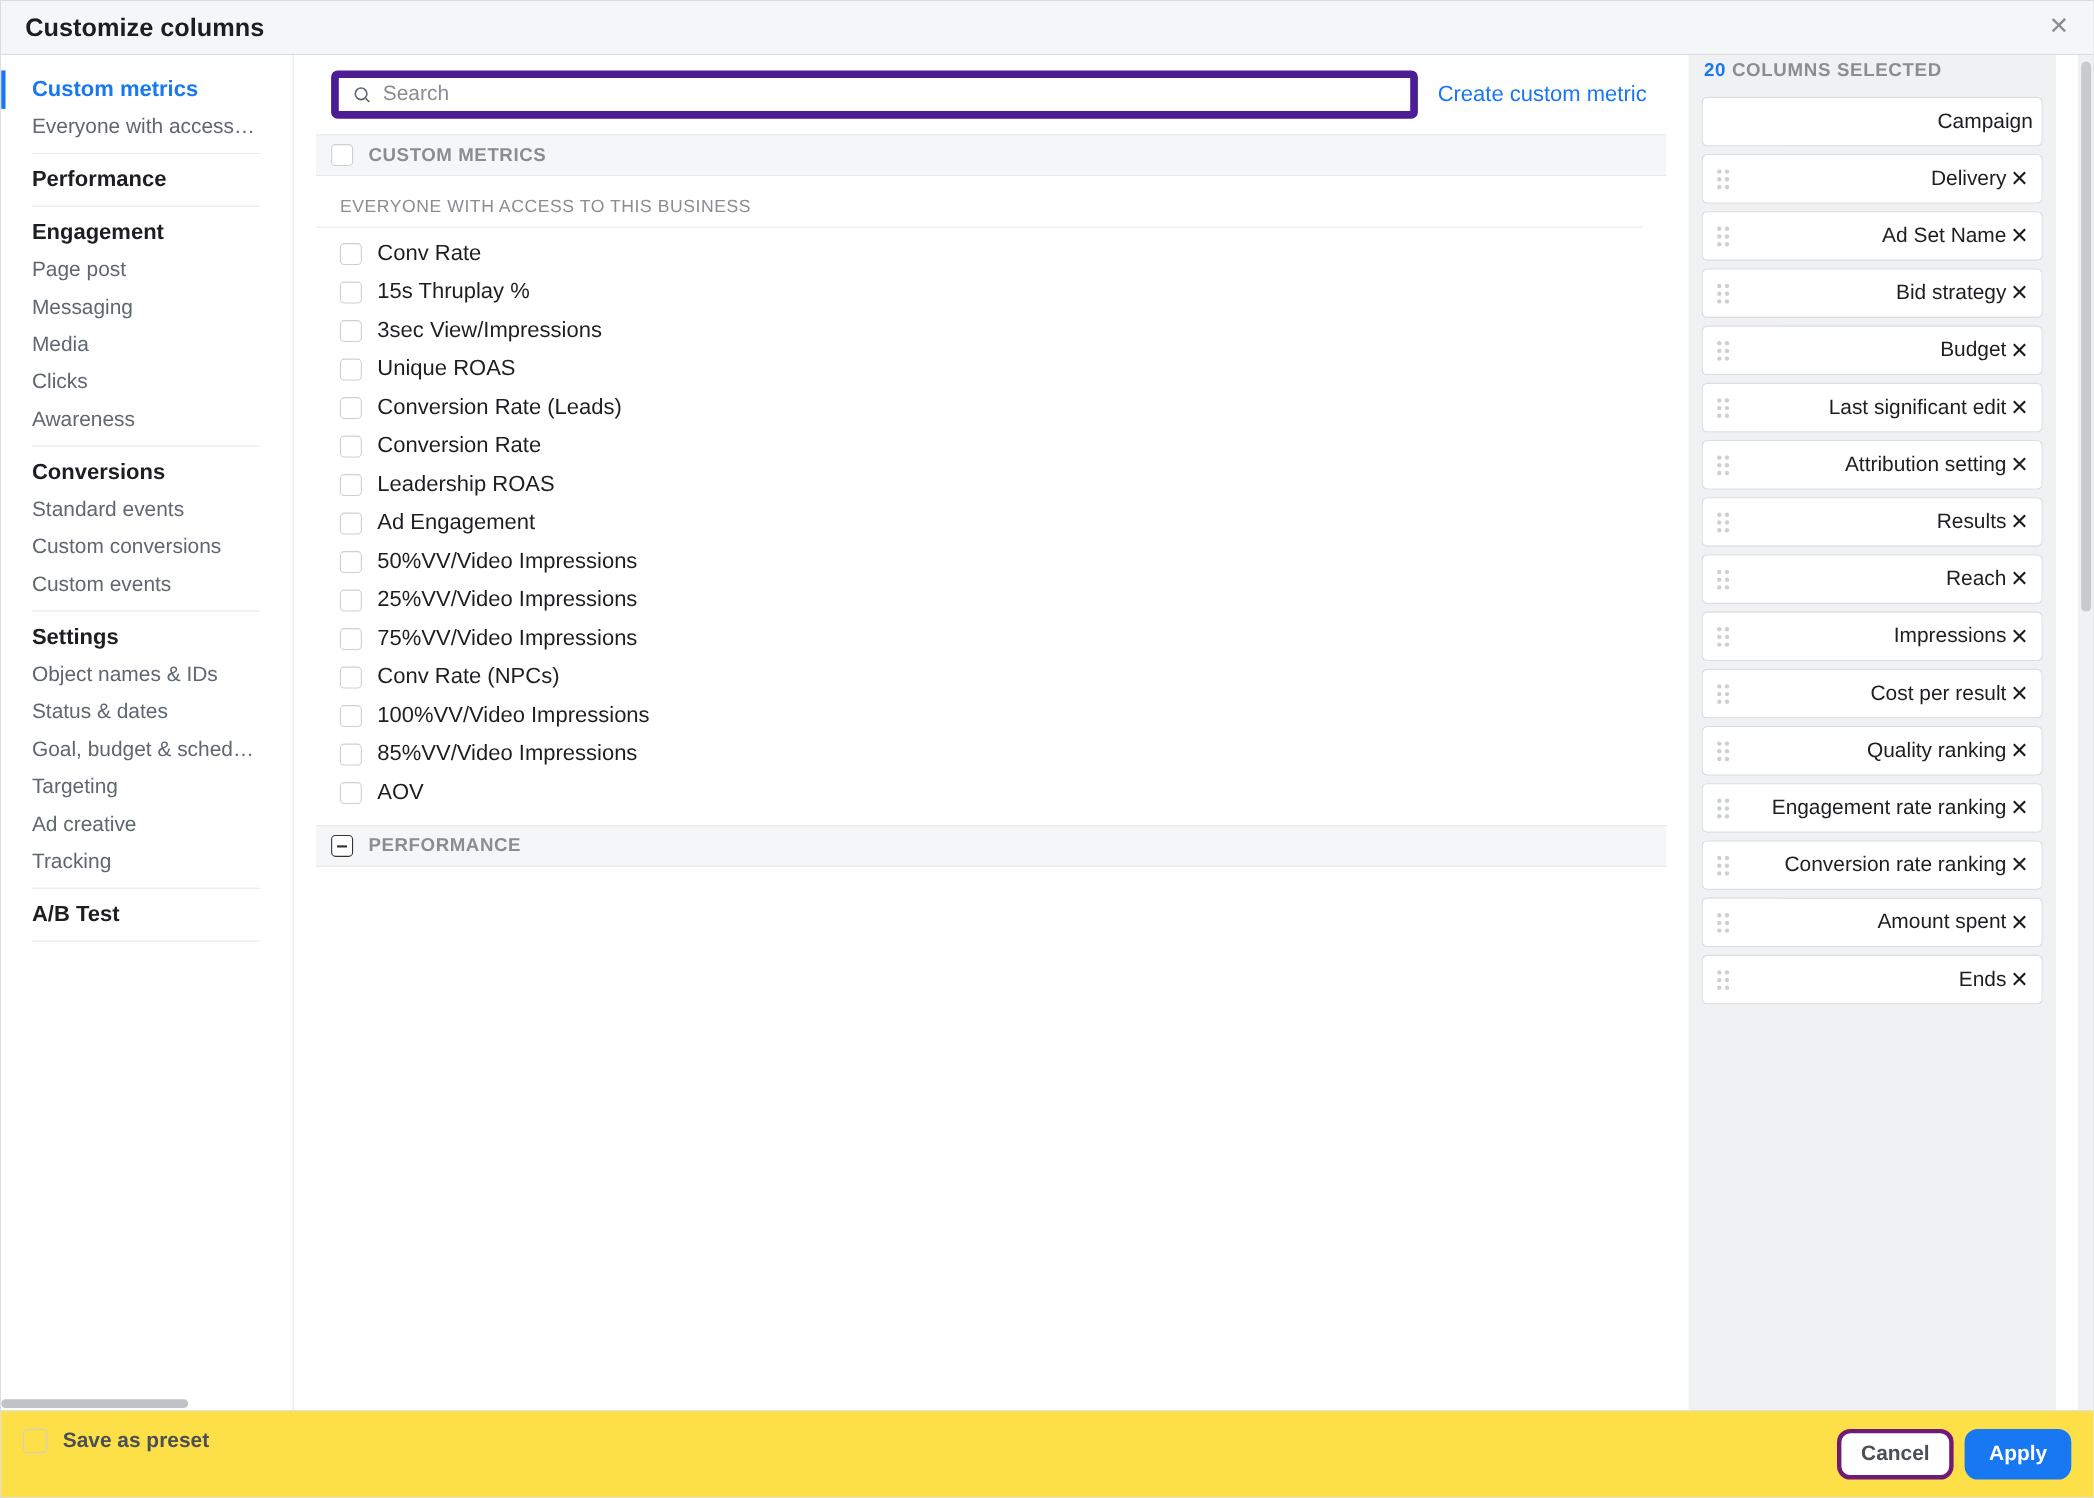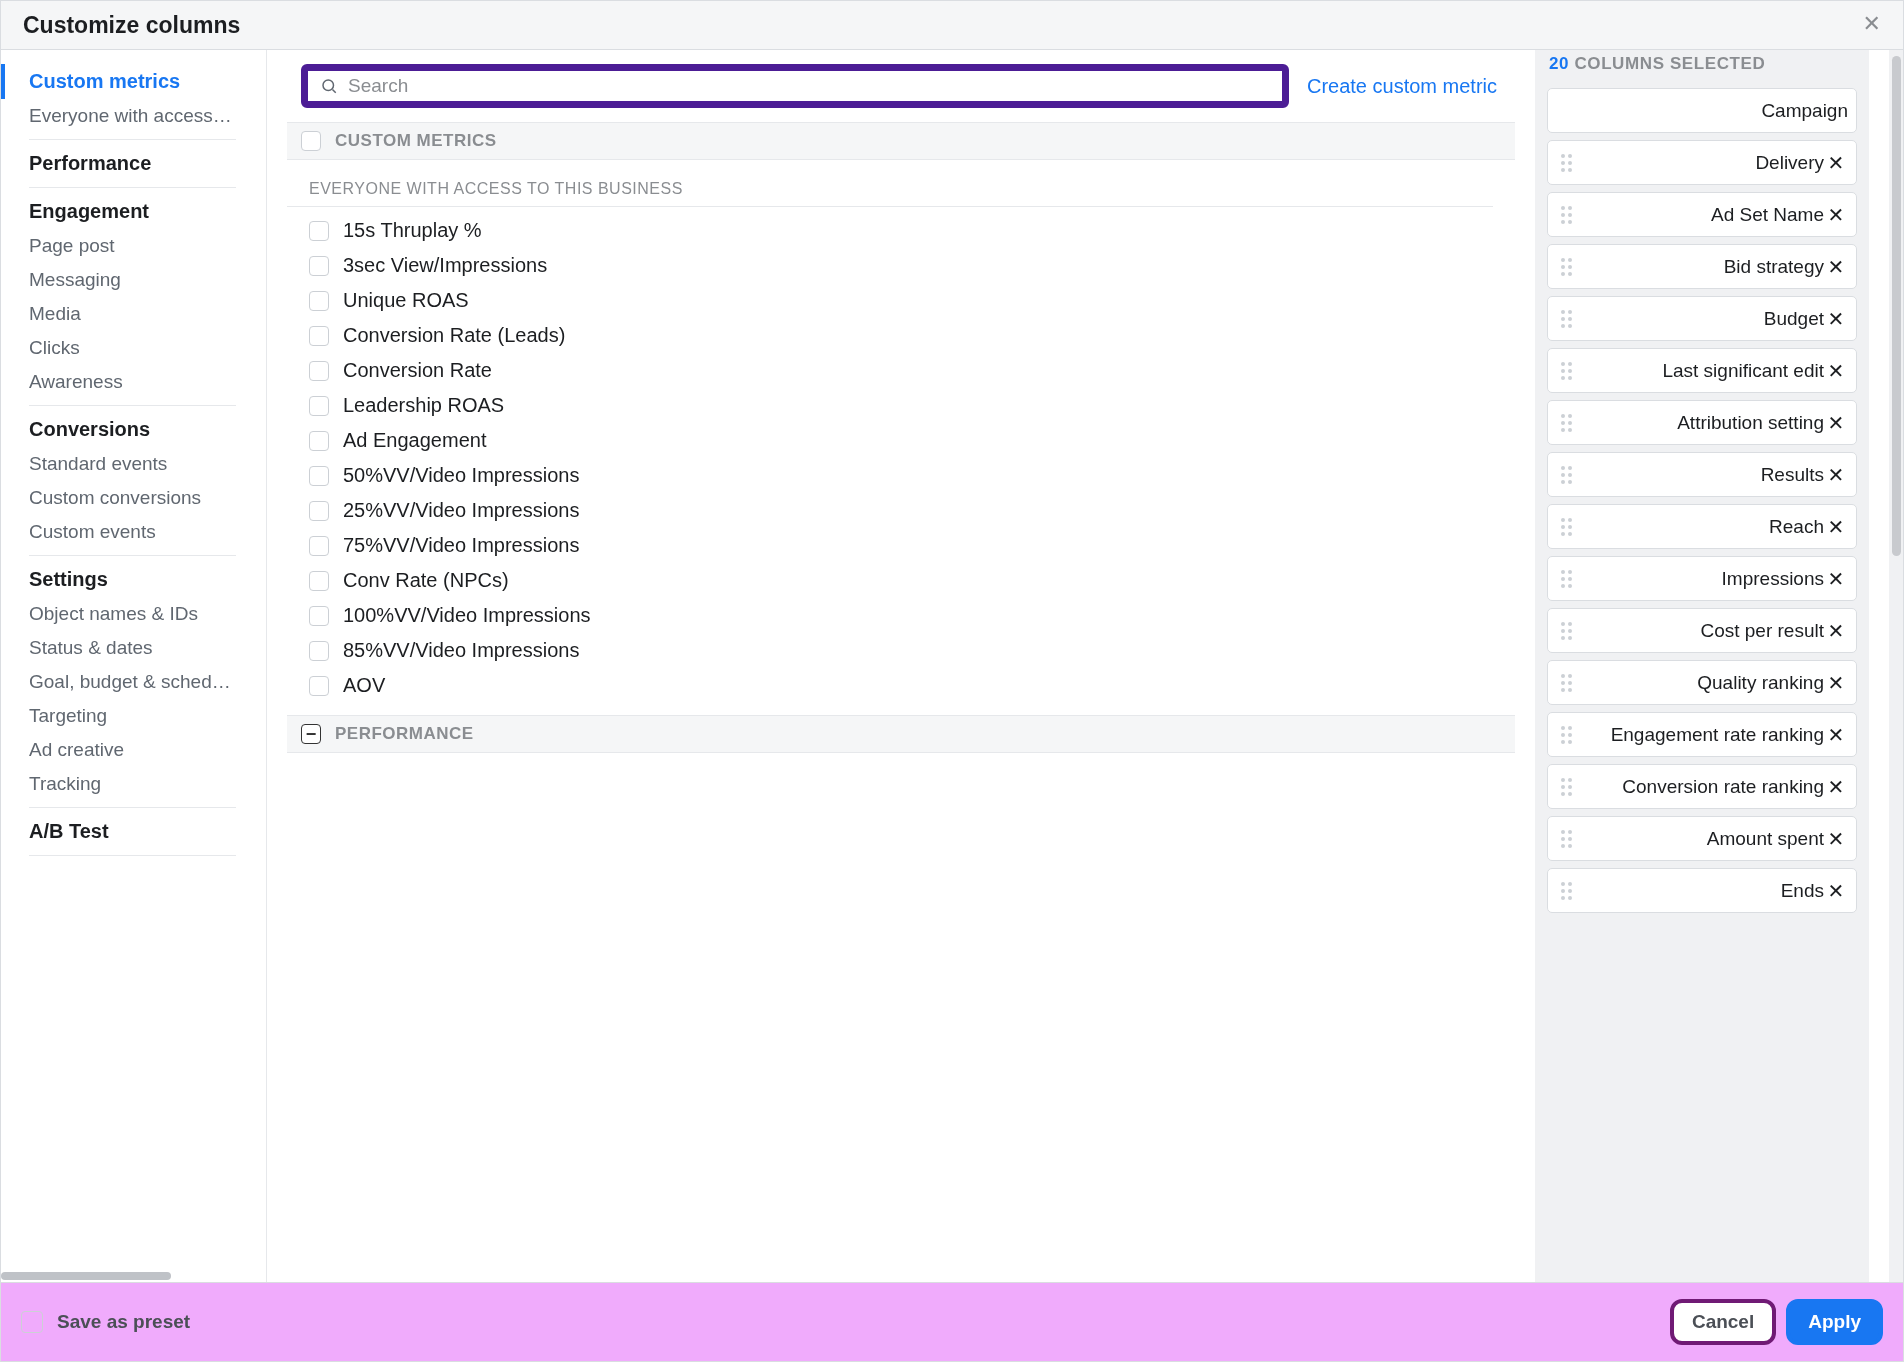--- a/index.html
+++ b/index.html
@@ -246,25 +246,25 @@
     left: 3px; right: 2px;
     top: 6px;
     height: 500px;
     background: #c8cace;
     border-radius: 5px;
   }
   
   
   .modal-footer {
     display: flex;
-    align-items: center;
+    align-items: flex-start;
     justify-content: space-between;
     padding: 16px 20px;
     border-top: 1px solid #dadde1;
-    background: #f0abfc;
+    background: #fde047;
   }
   .save-preset { display: flex; align-items: center; gap: 14px; cursor: pointer; }
   .save-preset .cb { width: 22px; height: 22px; border: 1px solid #ccd0d5; border-radius: 4px; }
   .save-preset span { font-size: 19px; font-weight: 600; color: #4b4f56; }
   .footer-btns { display: flex; gap: 10px; }
   .btn { font-size: 19px; font-weight: 600; padding: 8px 18px; border-radius: 12px; border: 4px solid #701a75; background: #fff; cursor: pointer; color: #4b4f56; }
   .btn.primary { background: #1877f2; border-color: #1877f2; color: #fff; }
 </style>
 </head>
 <body>
@@ -333,20 +333,24 @@
       <div id="center-sections">
           <div class="section-bar">
             <div class="sh-check"></div>
             <div class="sh-label">CUSTOM METRICS</div>
           </div>
           <div class="center-scroll">
             <div class="subgroup-title">EVERYONE WITH ACCESS TO THIS BUSINESS</div>
             <div class="metric-list">
               <div class="metric-row">
                 <div class="metric-check"></div>
+                <div class="metric-label">Conv Rate</div>
+              </div>
+              <div class="metric-row">
+                <div class="metric-check"></div>
                 <div class="metric-label">15s Thruplay %</div>
               </div>
               <div class="metric-row">
                 <div class="metric-check"></div>
                 <div class="metric-label">3sec View/Impressions</div>
               </div>
               <div class="metric-row">
                 <div class="metric-check"></div>
                 <div class="metric-label">Unique ROAS</div>
               </div>

